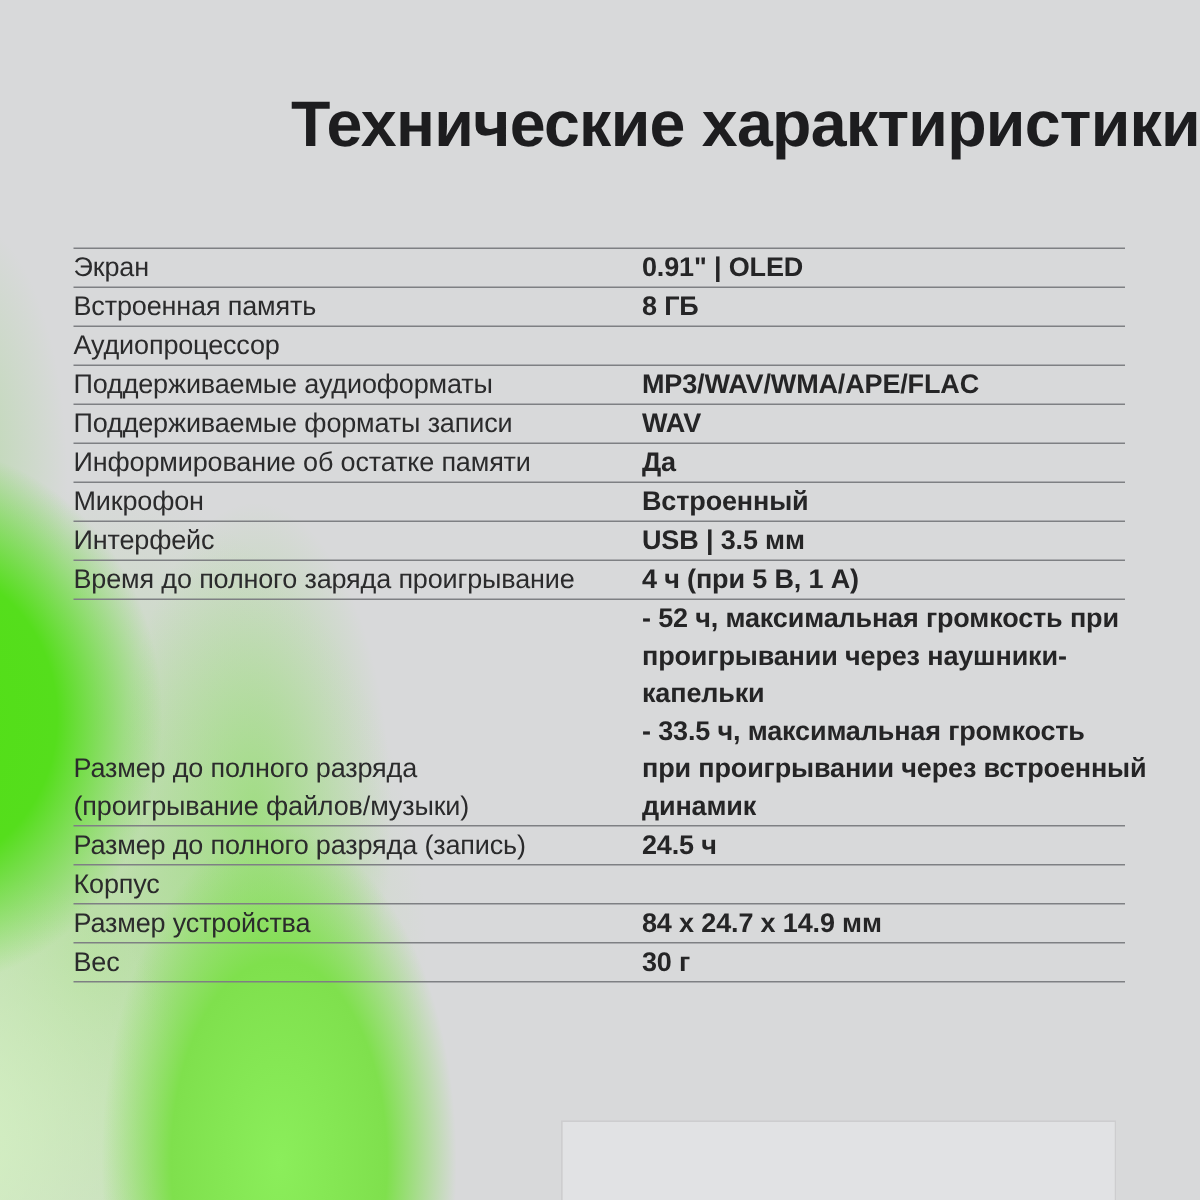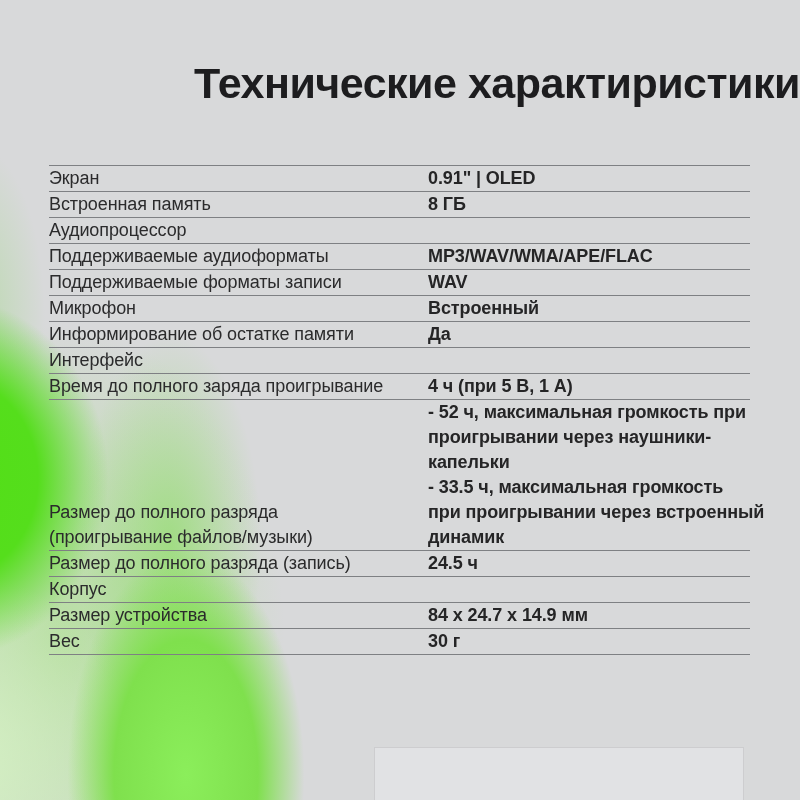--- a/index.html
+++ b/index.html
@@ -83,29 +83,30 @@
     </div>
     <div class="row">
       <div class="label">Поддерживаемые аудиоформаты</div>
       <div class="value">MP3/WAV/WMA/APE/FLAC</div>
     </div>
     <div class="row">
       <div class="label">Поддерживаемые форматы записи</div>
       <div class="value">WAV</div>
     </div>
     <div class="row">
+      <div class="label">Информирование об остатке памяти</div>
+      <div class="value">Да</div>
+    </div>
+    <div class="row">
       <div class="label">Микрофон</div>
       <div class="value">Встроенный</div>
     </div>
     <div class="row">
-      <div class="label">Информирование об остатке памяти</div>
-      <div class="value">Да</div>
-    </div>
-    <div class="row">
       <div class="label">Интерфейс</div>
+      <div class="value">USB | 3.5 мм</div>
     </div>
     <div class="row">
       <div class="label">Время до полного заряда проигрывание</div>
       <div class="value">4 ч (при 5 В, 1 А)</div>
     </div>
     <div class="row">
       <div class="label">Размер до полного разряда
 (проигрывание файлов/музыки)</div>
       <div class="value">- 52 ч, максимальная громкость при
 проигрывании через наушники-

